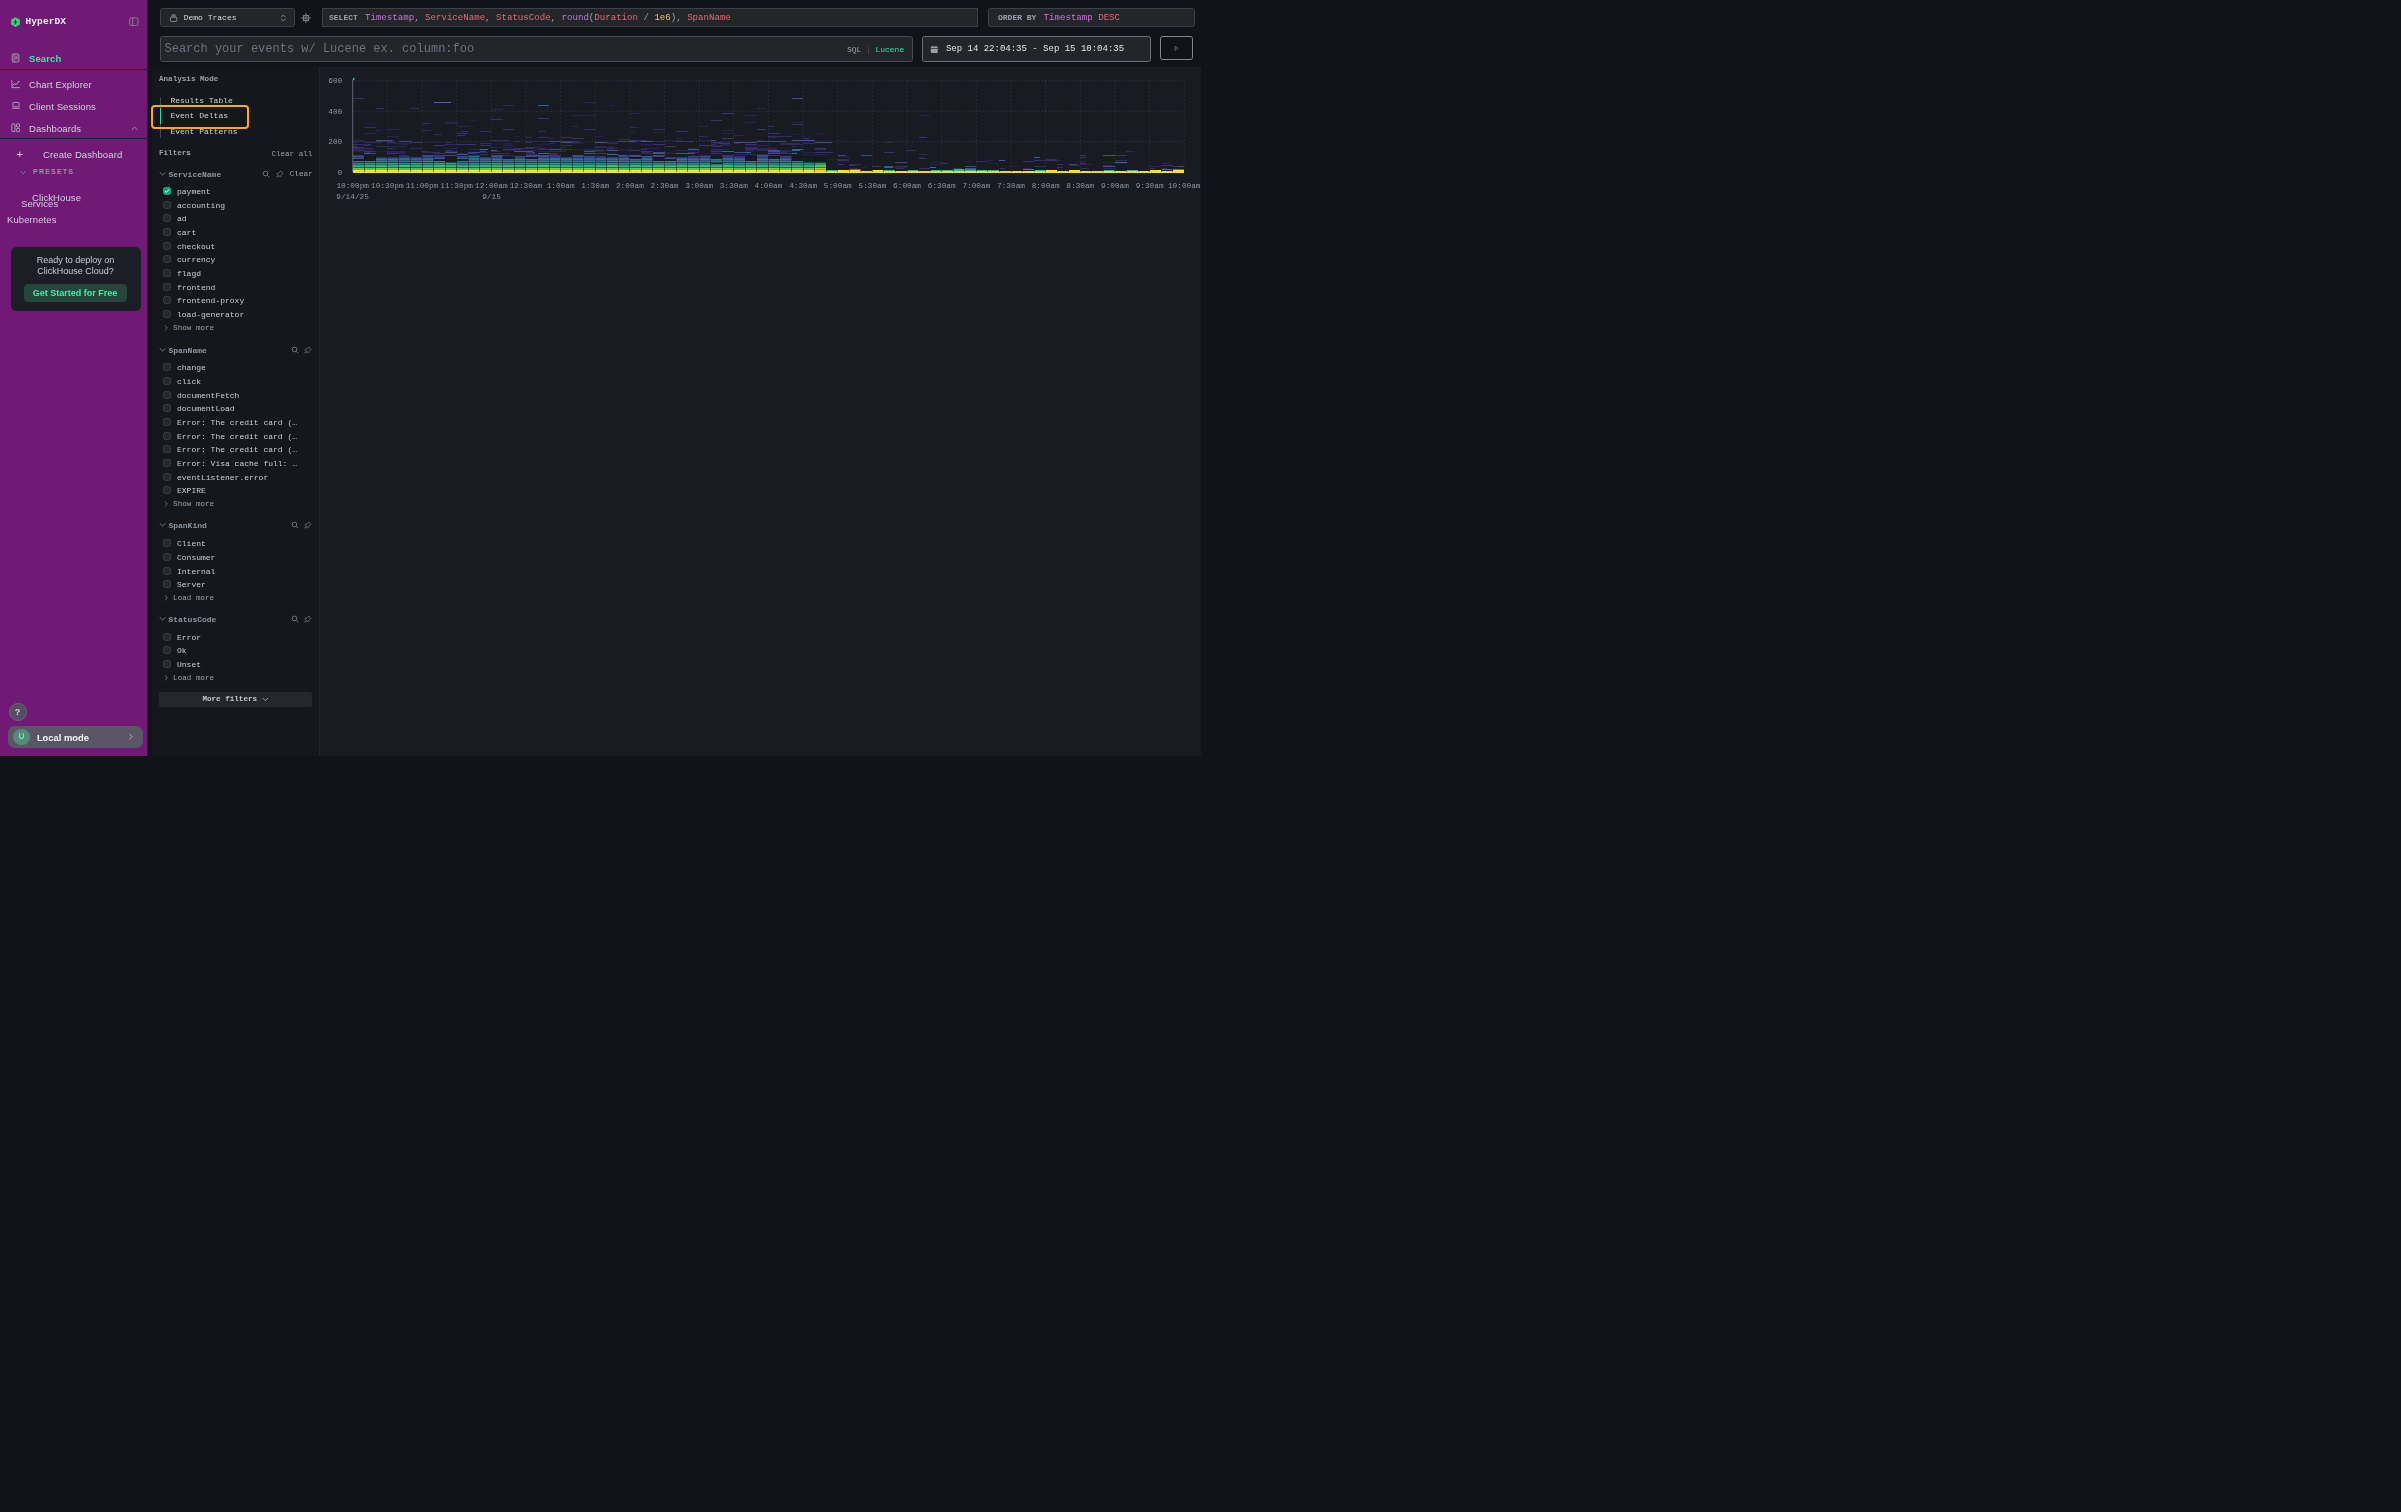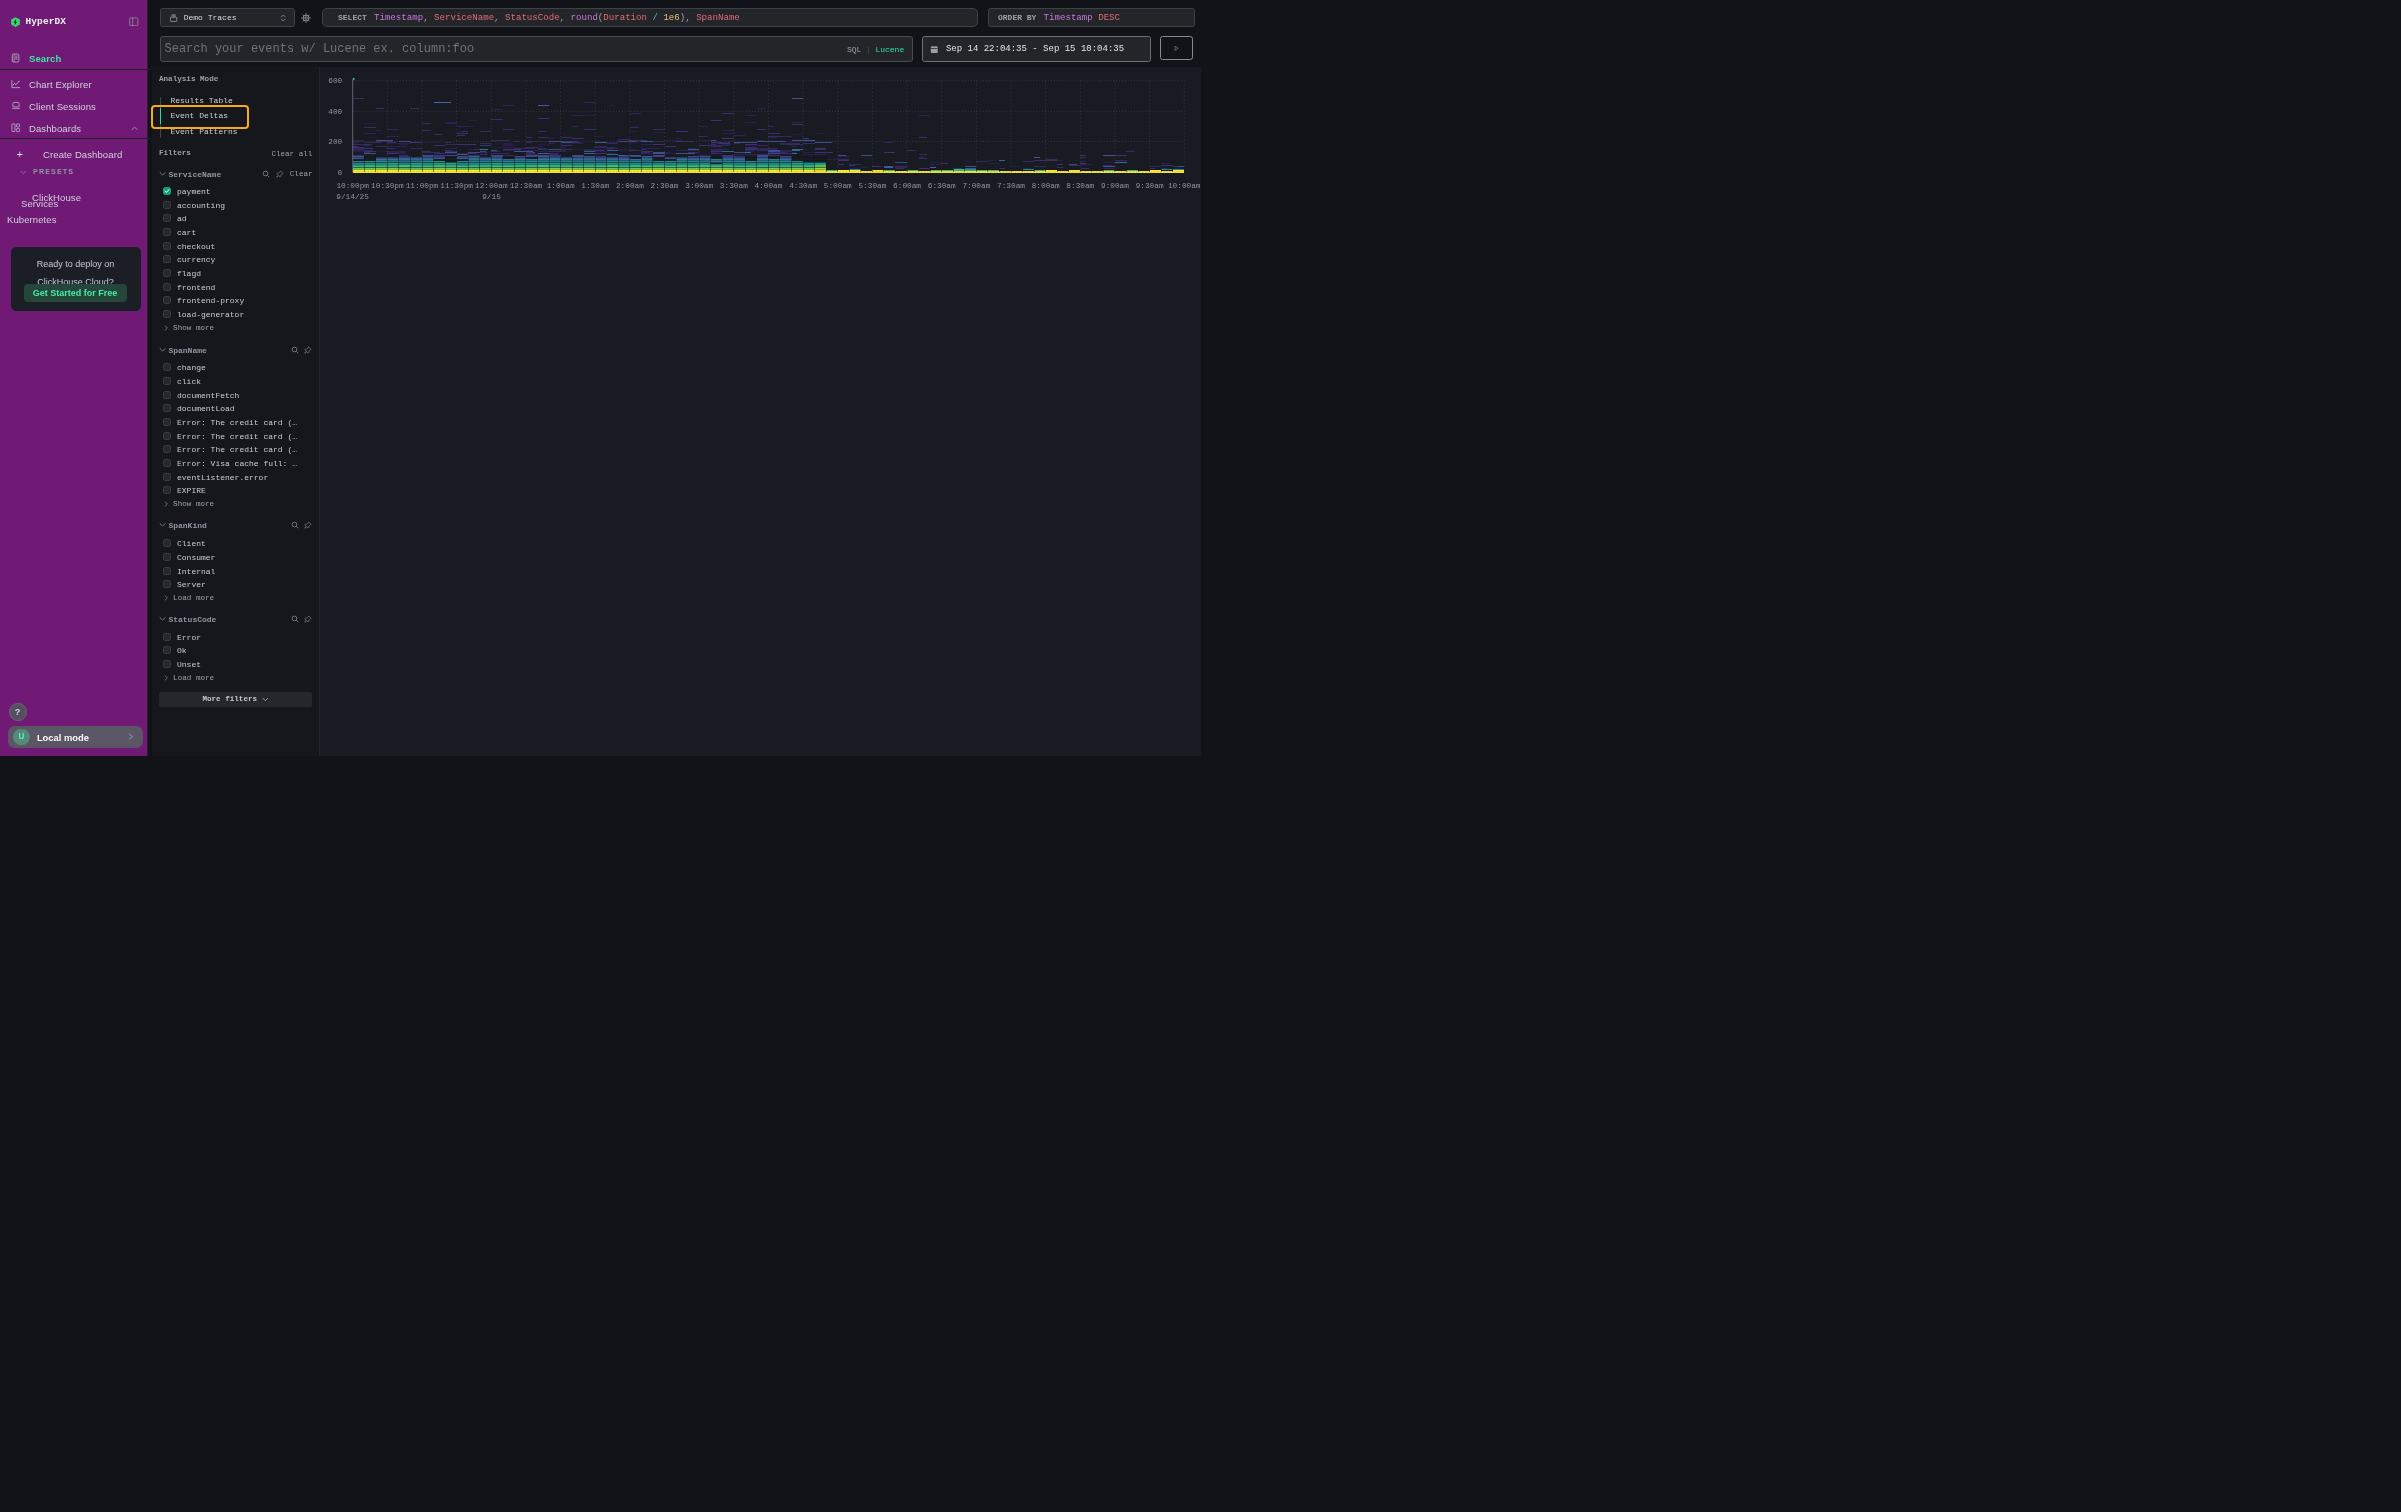--- a/index.html
+++ b/index.html
@@ -14,32 +14,32 @@
 .toggle{margin-left:auto;margin-right:4px;display:flex}
 .nav{position:absolute;left:0;width:151px;height:10px;padding-left:10.5px;display:flex;align-items:center}
 .nico{width:10px;display:flex;justify-content:center}
 .ntxt{font-size:9.5px;color:#ced3da;margin-left:8.5px;letter-spacing:0.1px}
 .ntxt.green{color:#40e2a2;font-weight:bold}
 .nchev{margin-left:auto;margin-right:13px;display:flex}
 .plus{color:#d7dbe1;font-size:11.2px;margin-left:6px;font-weight:400}
 .presets{font-size:7.2px;color:#8d97a9;letter-spacing:1.1px;margin-left:6px;font-weight:bold}
 .sdiv{position:absolute;left:0;width:151px;height:0.7px;background:#1f2127}
 .card{position:absolute;left:10.5px;top:247px;width:130px;height:64px;background:#1b1e25;border-radius:5.3px}
-.cardt{margin-top:8px;text-align:center;font-size:9px;line-height:18px;color:#c6cbd4}
+.cardt{margin-top:8px;text-align:center;font-size:9px;line-height:11px;color:#c6cbd4}
 .cardb{position:absolute;left:13px;top:37px;width:103px;height:18px;background:#25463a;border-radius:4px;color:#45eda6;font-weight:bold;font-size:9px;display:flex;align-items:center;justify-content:center}
 .help{position:absolute;left:8.5px;top:703px;width:18px;height:18px;border-radius:50%;background:#534f5e;border:0.7px solid #6a6775;color:#d4d7dd;font-size:9.2px;font-weight:bold;display:flex;align-items:center;justify-content:center}
 .lmode{position:absolute;left:8px;top:726px;width:135px;height:22px;background:#5a5665;border-radius:6.6px;display:flex;align-items:center}
 .avat{width:16.4px;height:16.4px;border-radius:50%;background:#548a77;color:#59efc0;font-weight:bold;font-size:8.2px;display:flex;align-items:center;justify-content:center;margin-left:5.3px}
 .lmt{color:#fbfcfd;font-weight:bold;font-size:9.4px;margin-left:7.2px}
 .lmc{margin-left:auto;margin-right:9.2px;display:flex}
 
 .selbox{position:absolute;left:8.2px;top:8px;width:135px;height:19.4px;background:#232529;border:0.7px solid #3e4148;border-radius:2.6px;display:flex;align-items:center;padding:0 8px}
 .mono13{font-size:8px;color:#d6dade}
 .gear{position:absolute;left:149px;top:13px}
-.sqlbox{position:absolute;left:170px;top:8px;width:656px;height:19.4px;background:#232529;border:0.7px solid #3e4148;border-radius:5px;display:flex;align-items:center;padding:0 15px;font-family:"Liberation Mono",monospace;font-size:9.1px;white-space:pre}
+.sqlbox{position:absolute;left:170px;top:8px;width:656px;height:19.4px;background:#232529;border:0.7px solid #3e4148;border-radius:0;display:flex;align-items:center;padding:0 6px;font-family:"Liberation Mono",monospace;font-size:9.1px;white-space:pre}
 .obybox{position:absolute;left:836px;top:8px;width:207px;height:19.4px;background:#232529;border:0.7px solid #3e4148;border-radius:2.6px;display:flex;align-items:center;padding:0 9px;font-family:"Liberation Mono",monospace;font-size:9.1px;white-space:pre}
 .kw{color:#9ba1ac;font-weight:bold;font-size:8px;margin-right:7.2px}
 .pur{color:#c678dd}.red{color:#e06c75}.cy{color:#56b6c2}.yel{color:#e5c07b}.pn{color:#9da4ae}
 .srchbox{position:absolute;left:8.2px;top:36px;width:753px;height:26px;background:#232529;border:0.7px solid #474b53;border-radius:2.6px;display:flex;align-items:center;padding:0 8px 0 3.3px}
 .ph{font-family:"Liberation Mono",monospace;font-size:12px;color:#6d737e}
 .sqllu{margin-left:auto;font-family:"Liberation Mono",monospace;font-size:8px}
 .datebox{position:absolute;left:770px;top:36px;width:229px;height:26px;background:#232529;border:0.7px solid #6b6f7a;border-radius:2.6px;display:flex;align-items:center;padding:0 7.2px}
 .datet{font-family:"Liberation Mono",monospace;font-size:9px;color:#e2e5ea}
 .playbox{position:absolute;left:1008px;top:36px;width:33px;height:24px;border:0.7px solid #848995;border-radius:2.6px;display:flex;align-items:center;justify-content:center}
 

